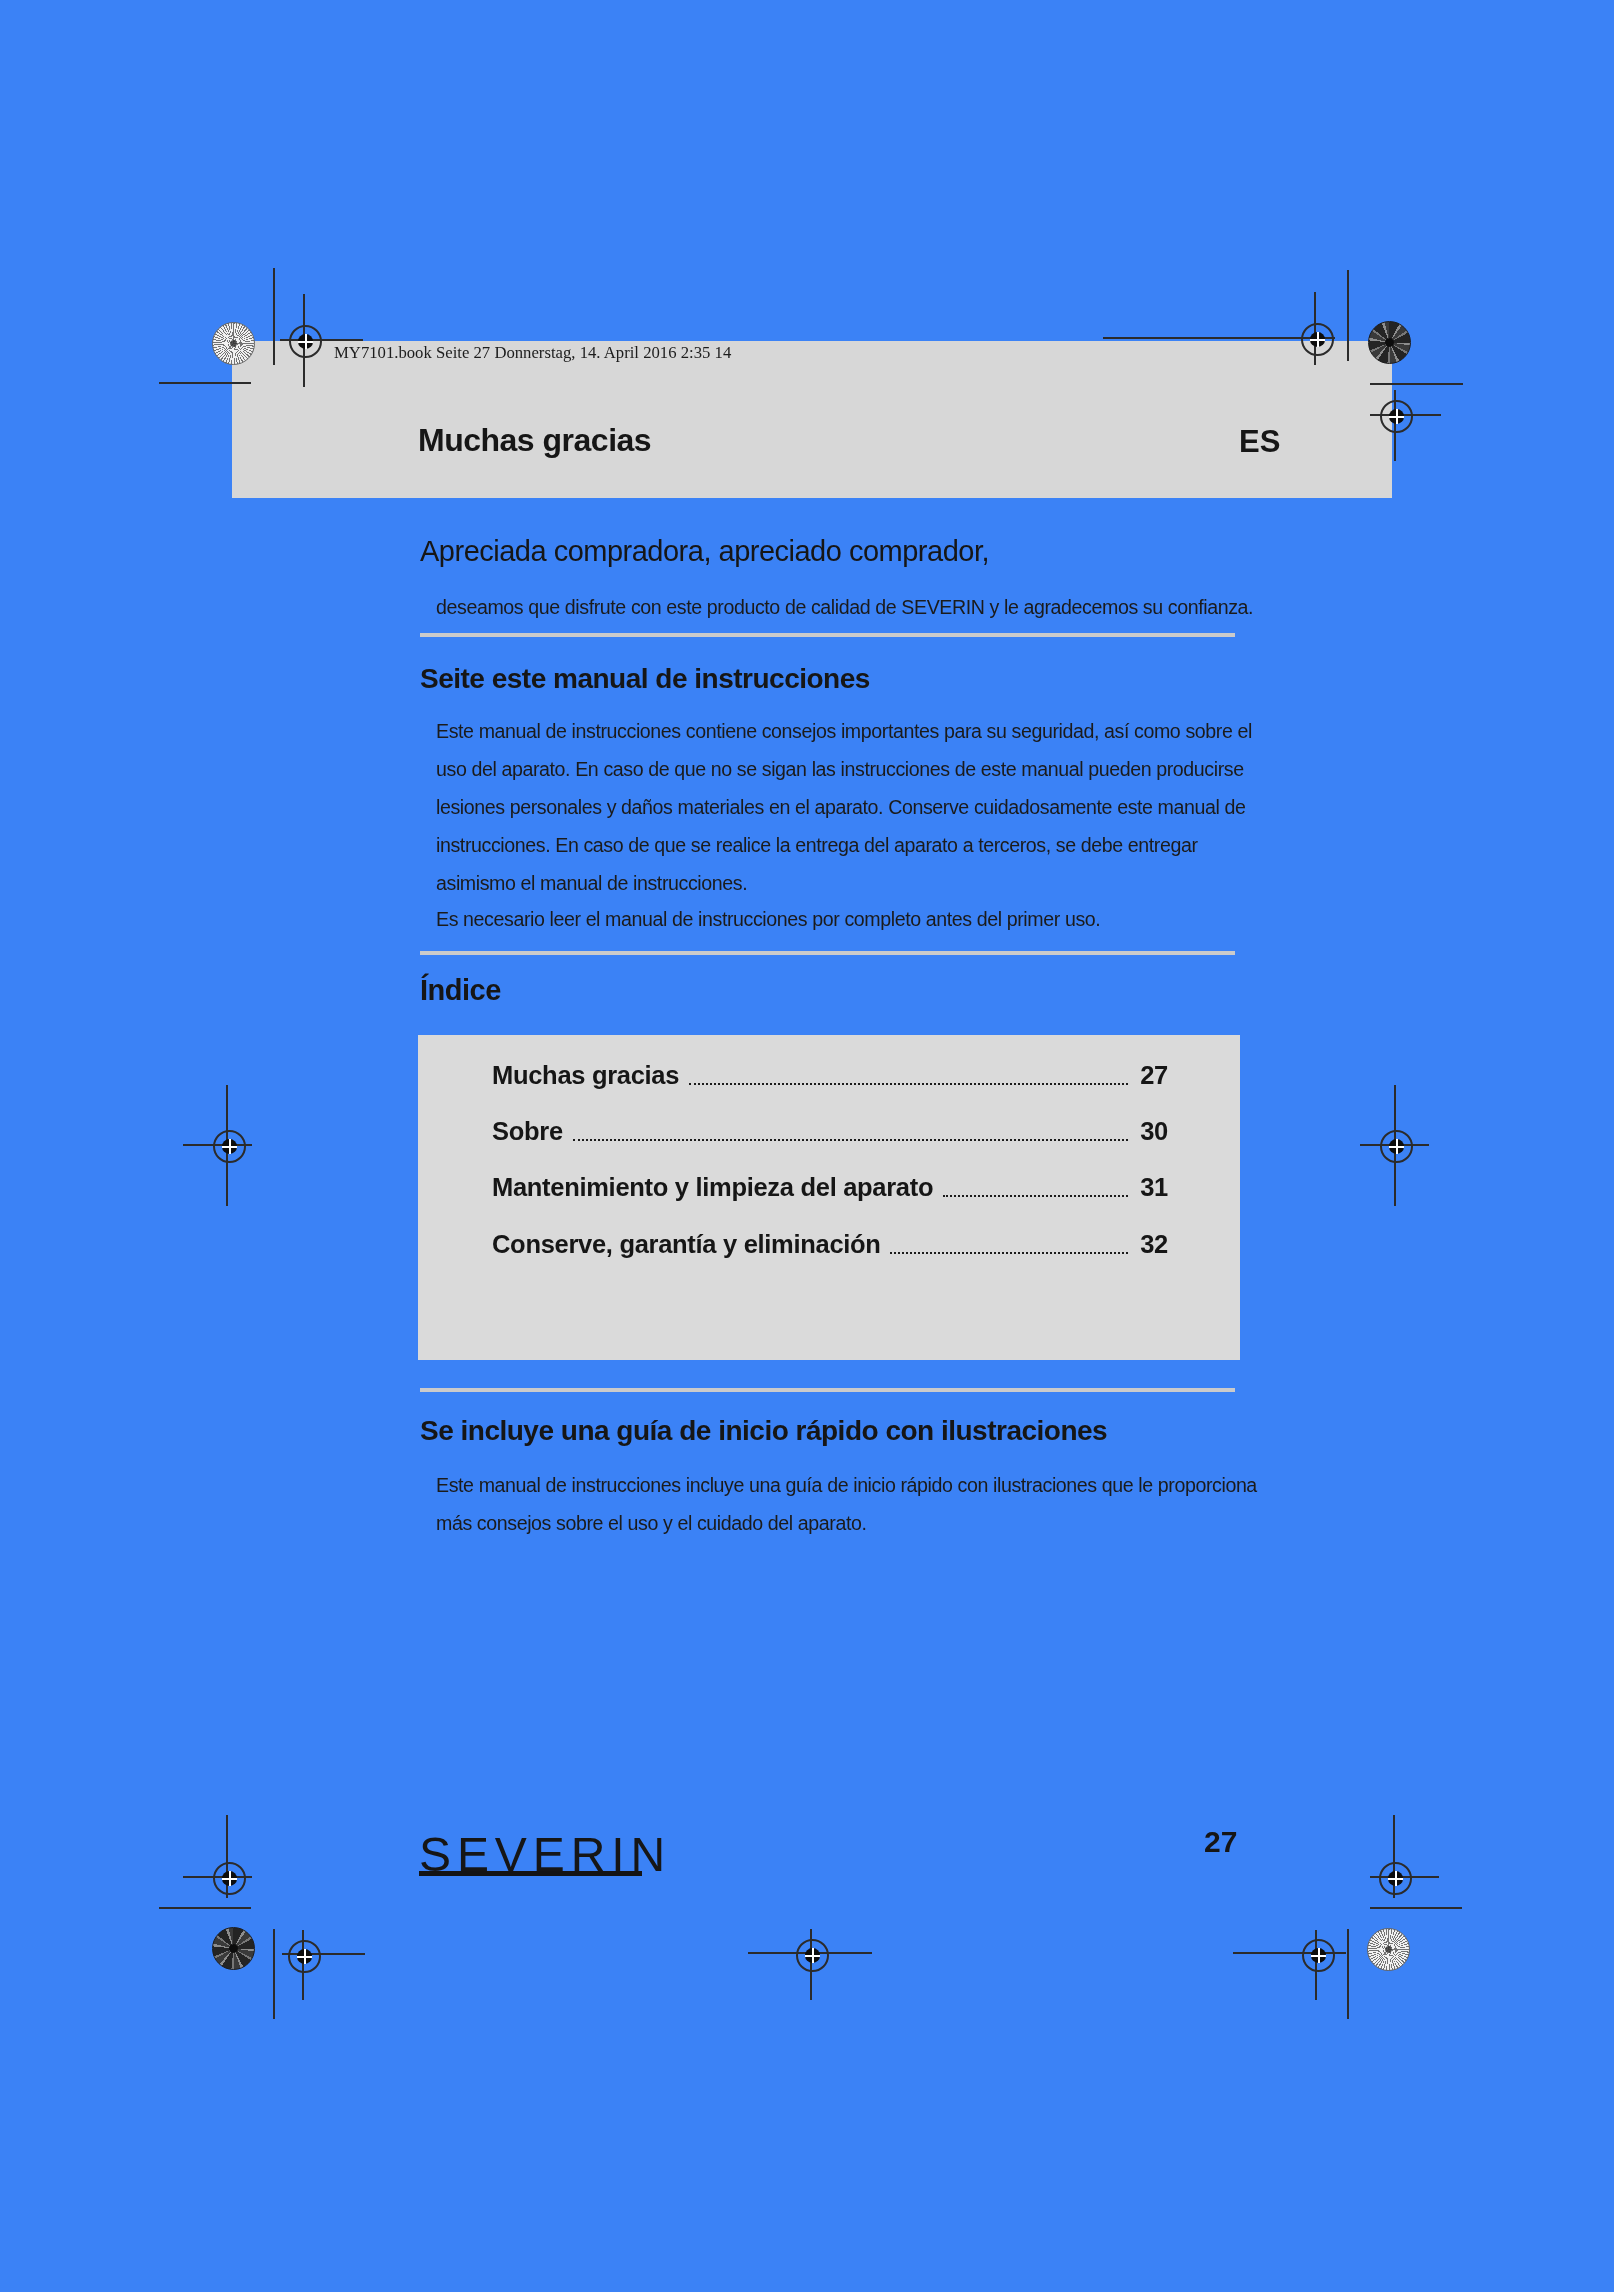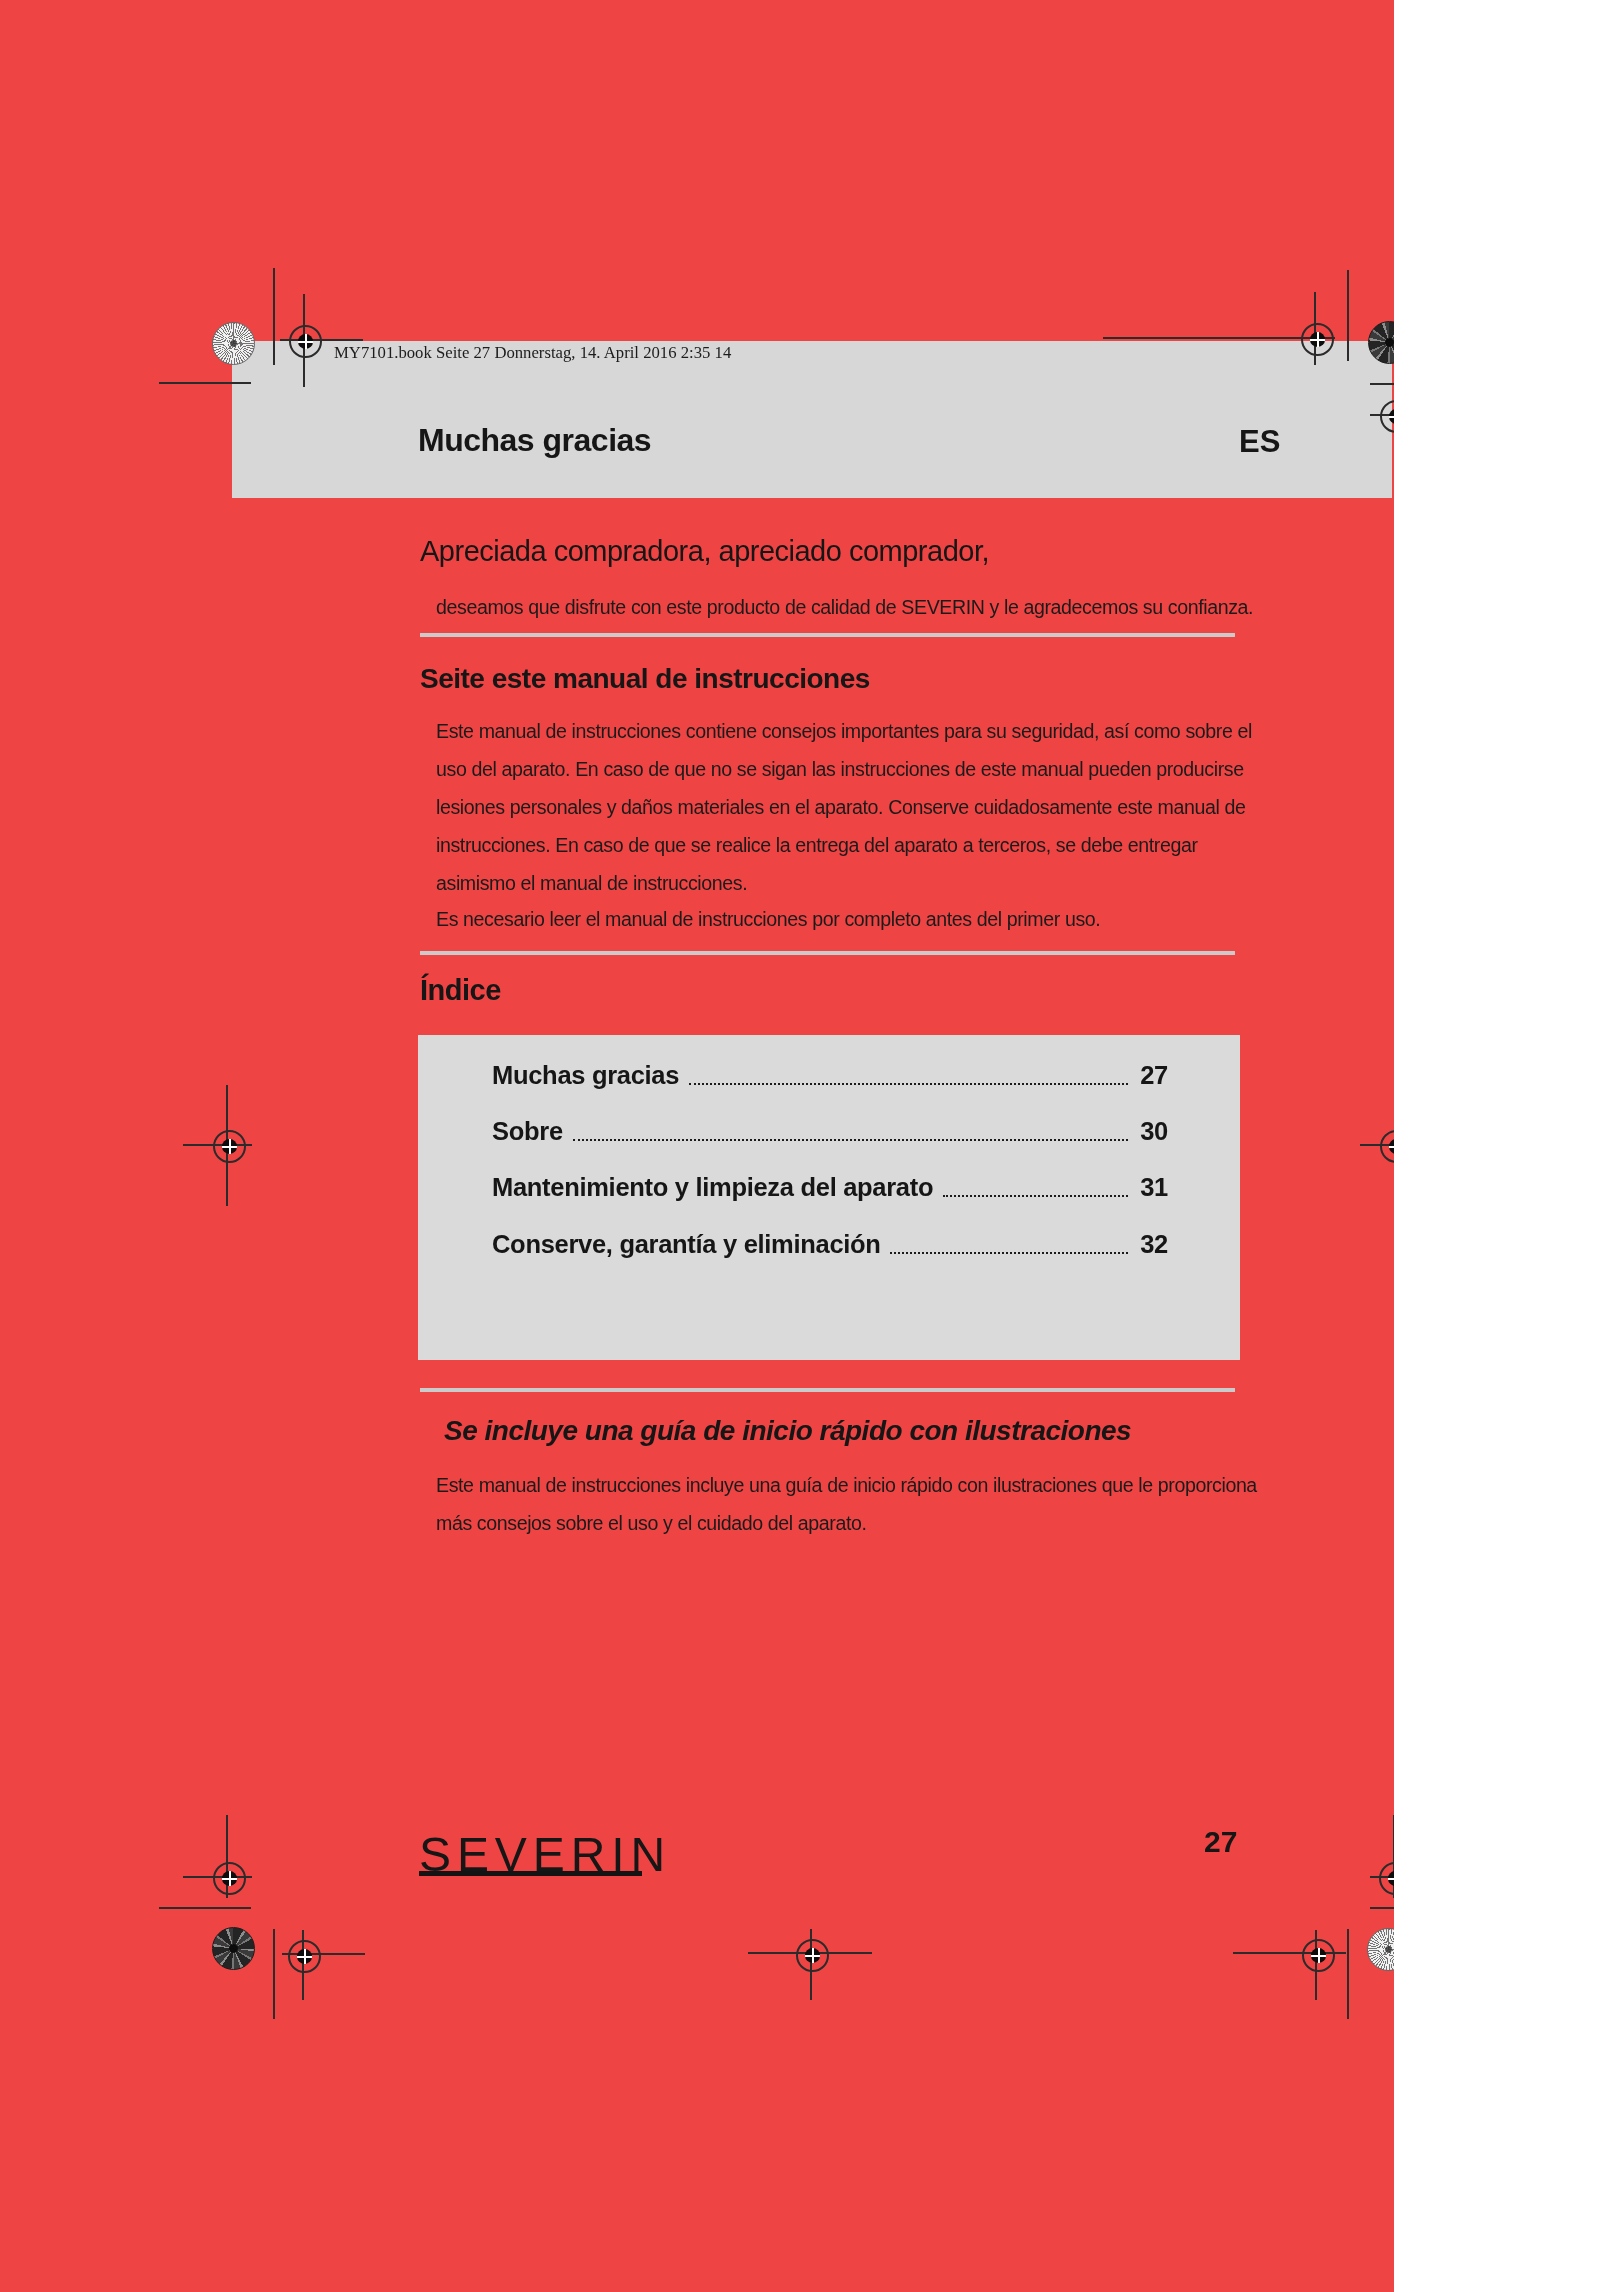--- a/index.html
+++ b/index.html
@@ -3,21 +3,21 @@
 <meta charset="utf-8">
 <style>
   :root{
     --bar-bg:#d7d7d7;
     --box-bg:#dadada;
     --divider:#cbcbcb;
     --ink:#161616;
   }
   html,body{margin:0;padding:0;background:#fff;}
   .page{
-    position:relative;width:1394px;height:2293px;background:#ef4444;overflow:hidden;
+    position:relative;width:1614px;height:2293px;background:#3b82f6;overflow:hidden;
     font-family:"Liberation Sans",sans-serif;color:var(--ink);
   }
   
   .vline{position:absolute;width:2px;background:#2b2b2b;}
   .hline{position:absolute;height:2px;background:#2b2b2b;}
   
   .ring{position:absolute;width:29px;height:29px;border:2px solid #2b2b2b;border-radius:50%;}
   .ring .disc{position:absolute;left:50%;top:50%;width:14.7px;height:14.7px;margin:-7.4px 0 0 -7.4px;background:#0d0d0d;border-radius:50%;}
   .ring .wv{position:absolute;left:50%;top:50%;width:2px;height:14.7px;margin:-7.4px 0 0 -1px;background:#fff;}
   .ring .wh{position:absolute;left:50%;top:50%;height:2px;width:14.7px;margin:-1px 0 0 -7.4px;background:#fff;}
@@ -102,21 +102,21 @@
       </div>
 
       <div class="toc-row">
         <span class="toc-label">Conserve, garantía y eliminación</span>
         <span class="toc-leader"></span>
         <span class="toc-page">32</span>
       </div>
     </div>
   <div class="divider" style="top:1388px;"></div>
 
-  <div class="h2" style="left:444px;top:1415px;font-style:italic;">Se incluye una guía de inicio rápido con ilustraciones</div>
+  <div class="h2" style="left:420px;top:1415px;">Se incluye una guía de inicio rápido con ilustraciones</div>
   <div class="body-txt" style="left:420px;top:1466px;width:825px;">Este manual de instrucciones incluye una guía de inicio rápido con ilustraciones que le proporciona más consejos sobre el uso y el cuidado del aparato.</div>
 
   <div class="brand">SEVERIN</div>
   <div class="brand-rule"></div>
   <div class="page-num">27</div>
 
   <div class="vline" style="left:273px;top:268px;height:97px;"></div>
   <div class="vline" style="left:303px;top:294px;height:93px;z-index:4;"></div>
   <div class="hline" style="left:280px;top:339px;width:83px;z-index:4;"></div>
   <div class="hline" style="left:159px;top:382px;width:92px;"></div>

